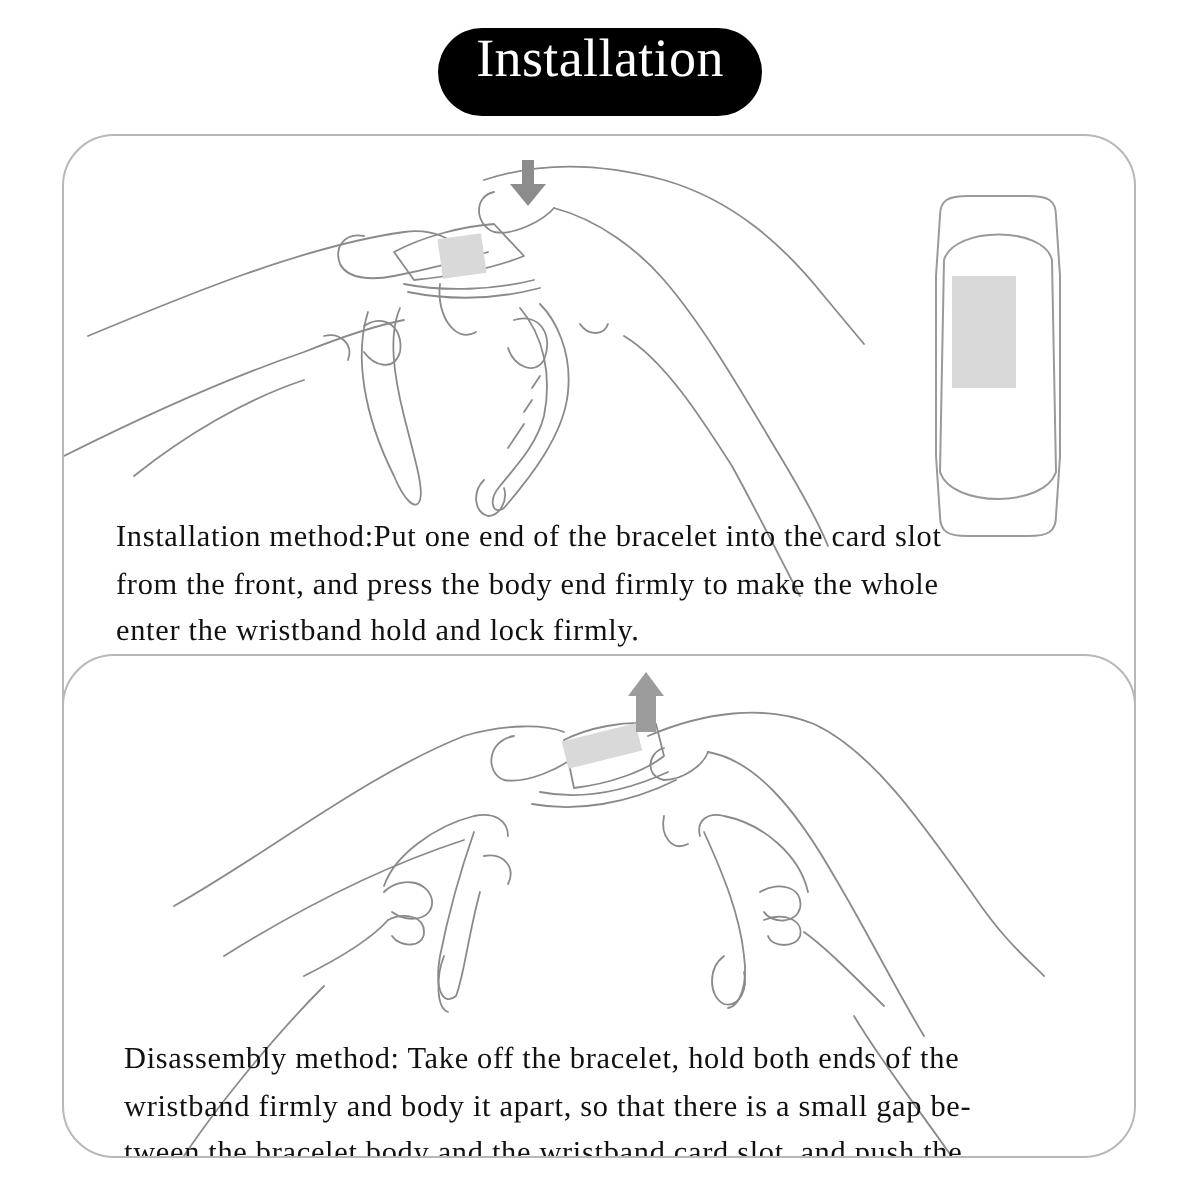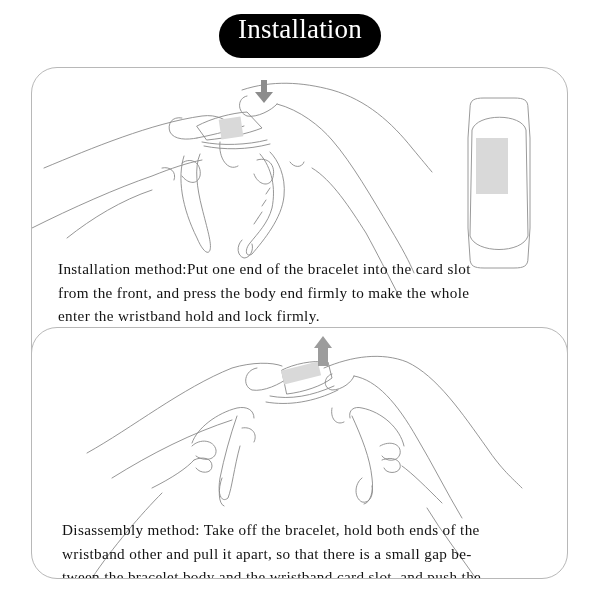--- a/index.html
+++ b/index.html
@@ -130,16 +130,16 @@
     </g>
     <rect x="250" y="38" width="38" height="14" fill="#d9d9d9" transform="rotate(-14 269 45)"></rect>
 
     <g>
       <polygon points="282,20 300,20 291,8" fill="#9c9c9c"></polygon>
       <rect x="286" y="20" width="10" height="18" fill="#9c9c9c"></rect>
     </g>
   </svg>
   <div class="caption caption-2">
     <div>Disassembly method: Take off the bracelet, hold both ends of the</div>
-    <div>wristband other and pull it apart, so that there is a small gap be-</div>
+    <div>wristband firmly and body it apart, so that there is a small gap be-</div>
     <div>tween the bracelet body and the wristband card slot, and push the</div>
   </div>
 </div>
 
 </body></html>

